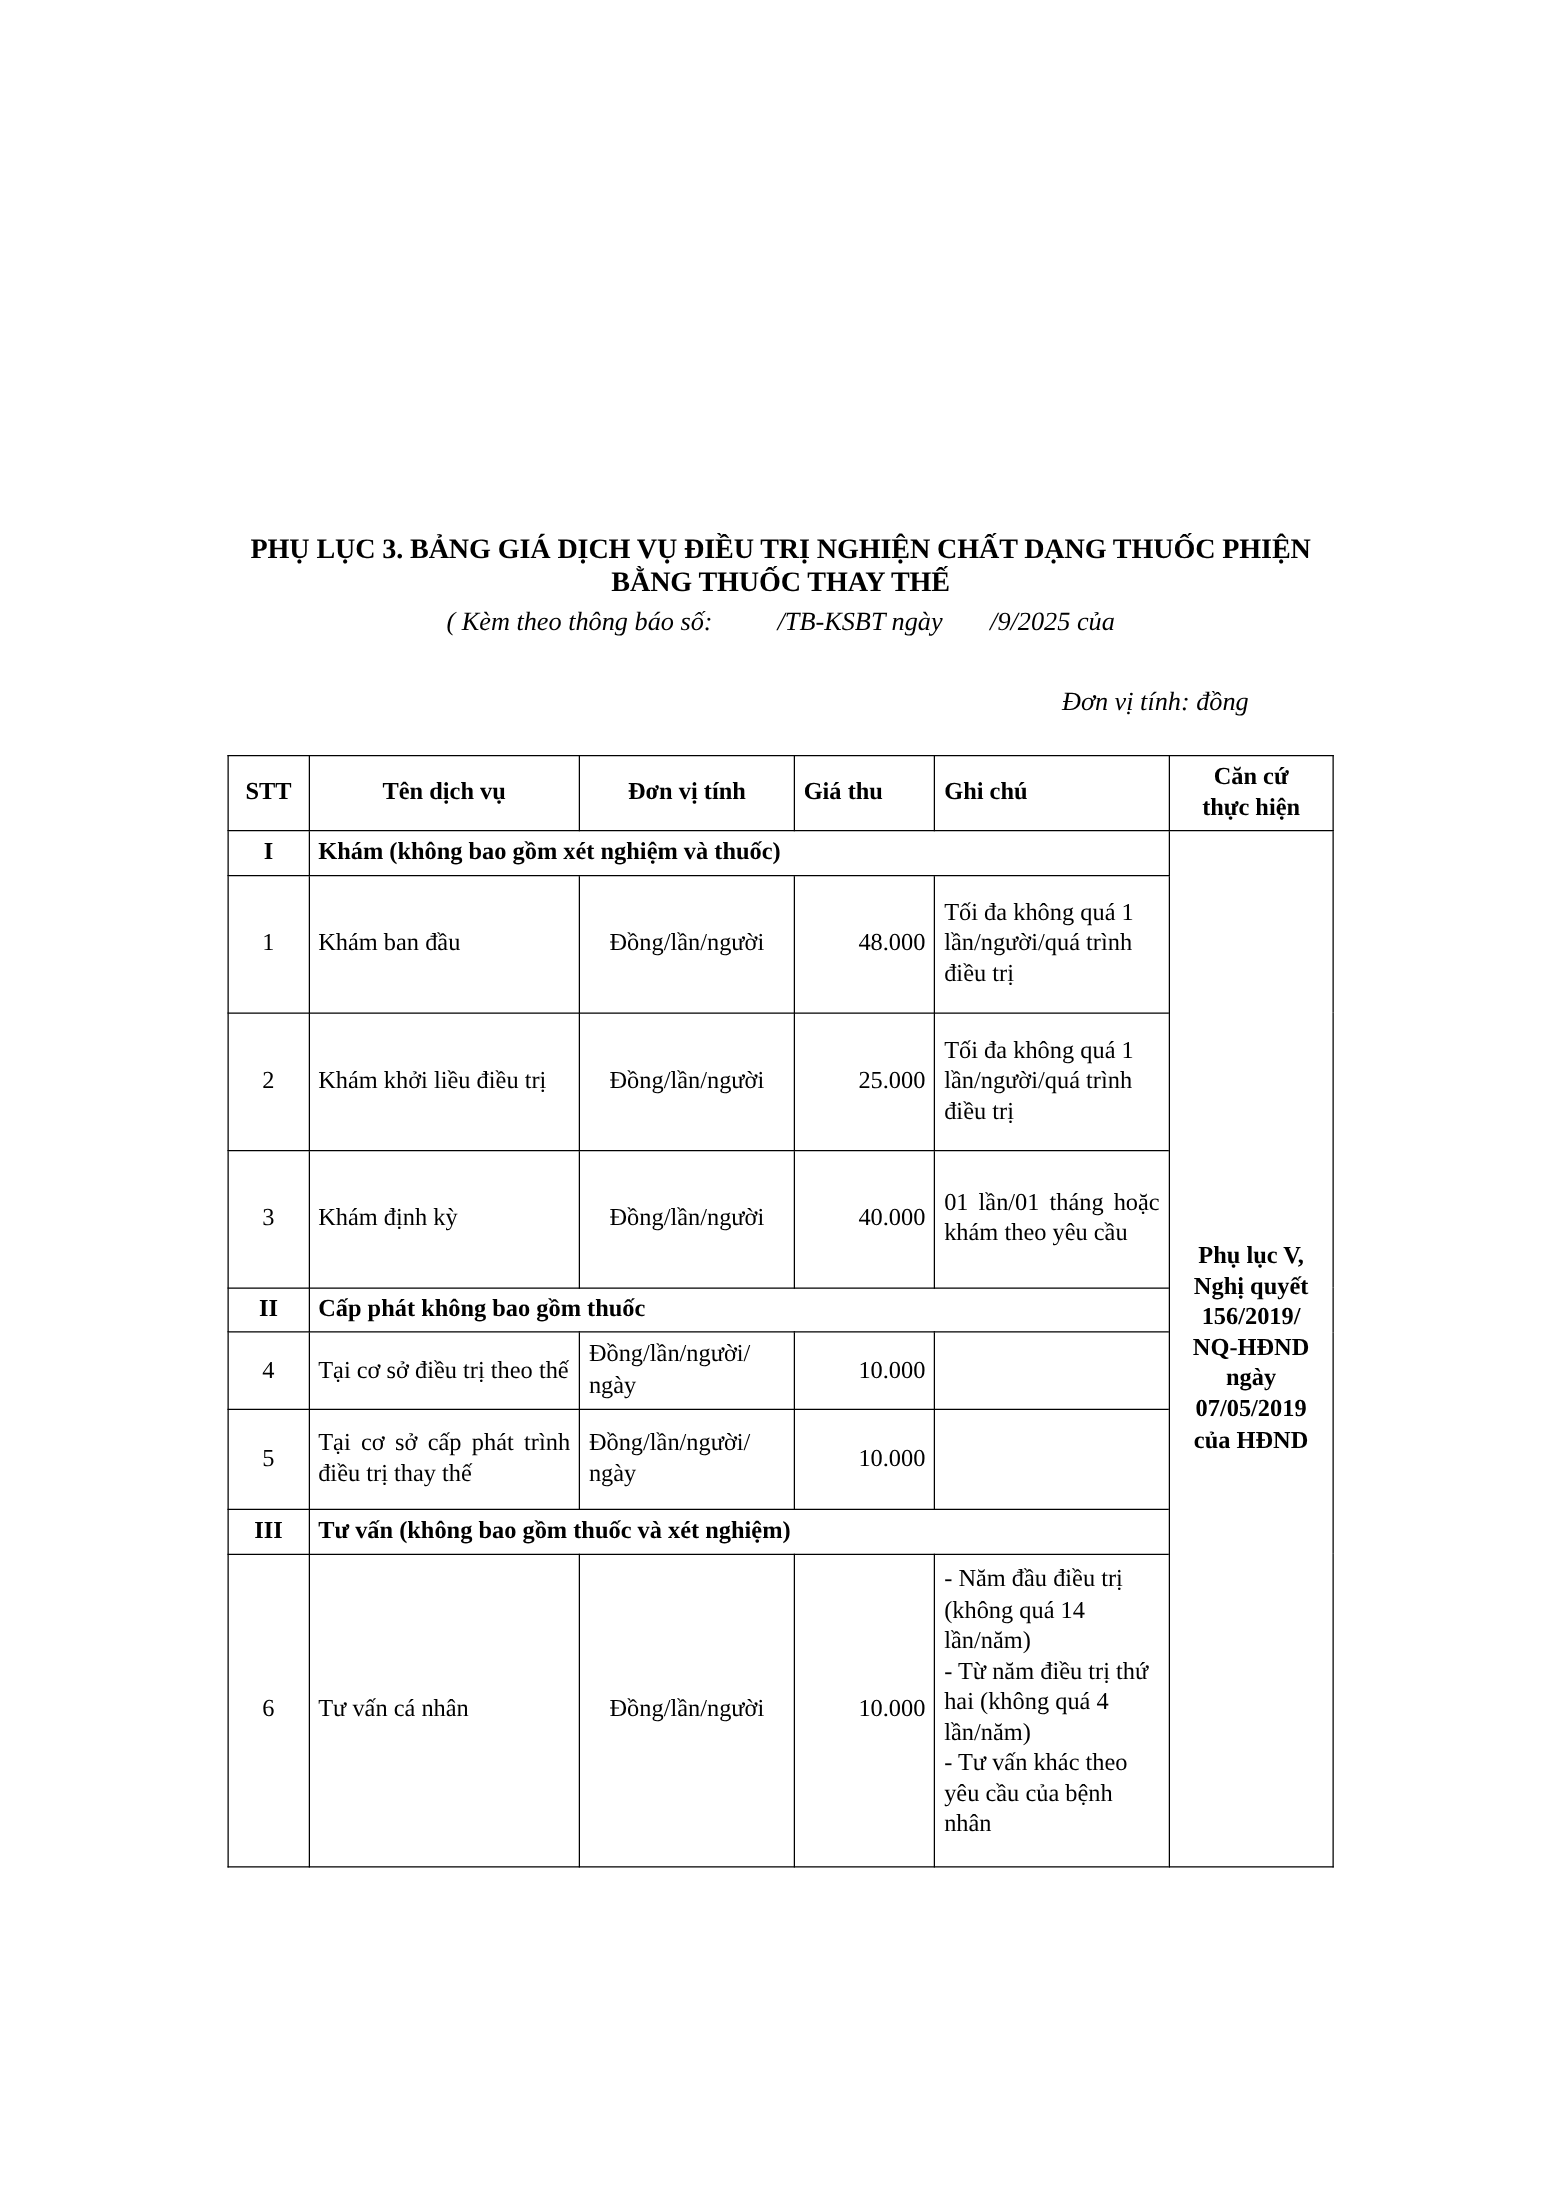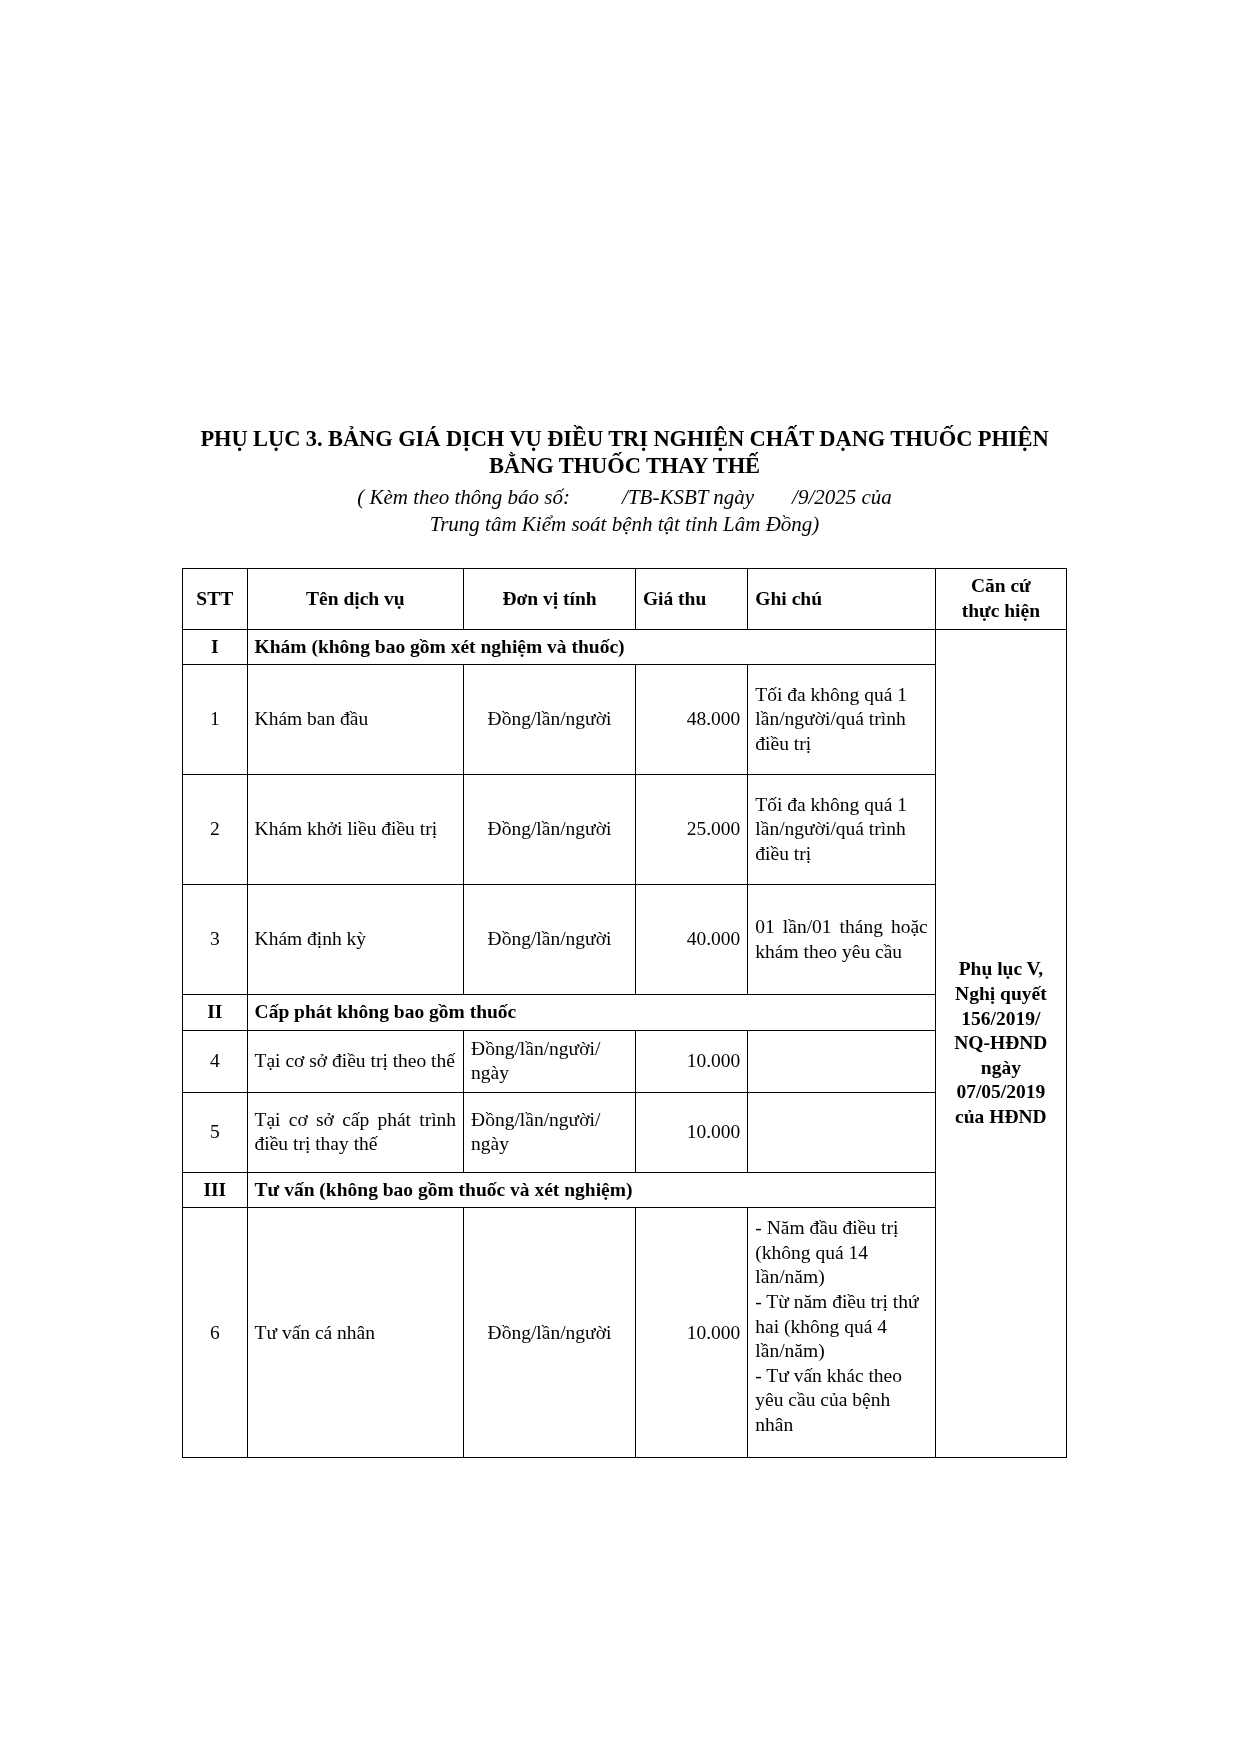--- a/index.html
+++ b/index.html
@@ -105,24 +105,24 @@
 
     <div class="title-block">
       <div class="doc-title">
         <span>PHỤ LỤC 3. BẢNG GIÁ DỊCH VỤ ĐIỀU TRỊ NGHIỆN CHẤT DẠNG THUỐC PHIỆN</span>
         <br>
         <span>BẰNG THUỐC THAY THẾ</span>
       </div>
       <div class="doc-subtitle">
         <span>( Kèm theo thông báo số:</span><span class="gap-a"></span><span>/TB-KSBT ngày</span><span class="gap-b"></span><span>/9/2025 của</span>
         <br>
-        <span>Trung tâm Kiểm soát bệnh tật tỉnh Lâm Đồng)</span>
       </div>
     </div>
 
+    <div class="unit-line">Đơn vị tính: đồng</div>
 
     <table class="price-table">
       <colgroup>
         <col style="width:62px">
         <col style="width:208px">
         <col style="width:165px">
         <col style="width:108px">
         <col style="width:180px">
         <col style="width:126px">
       </colgroup>

